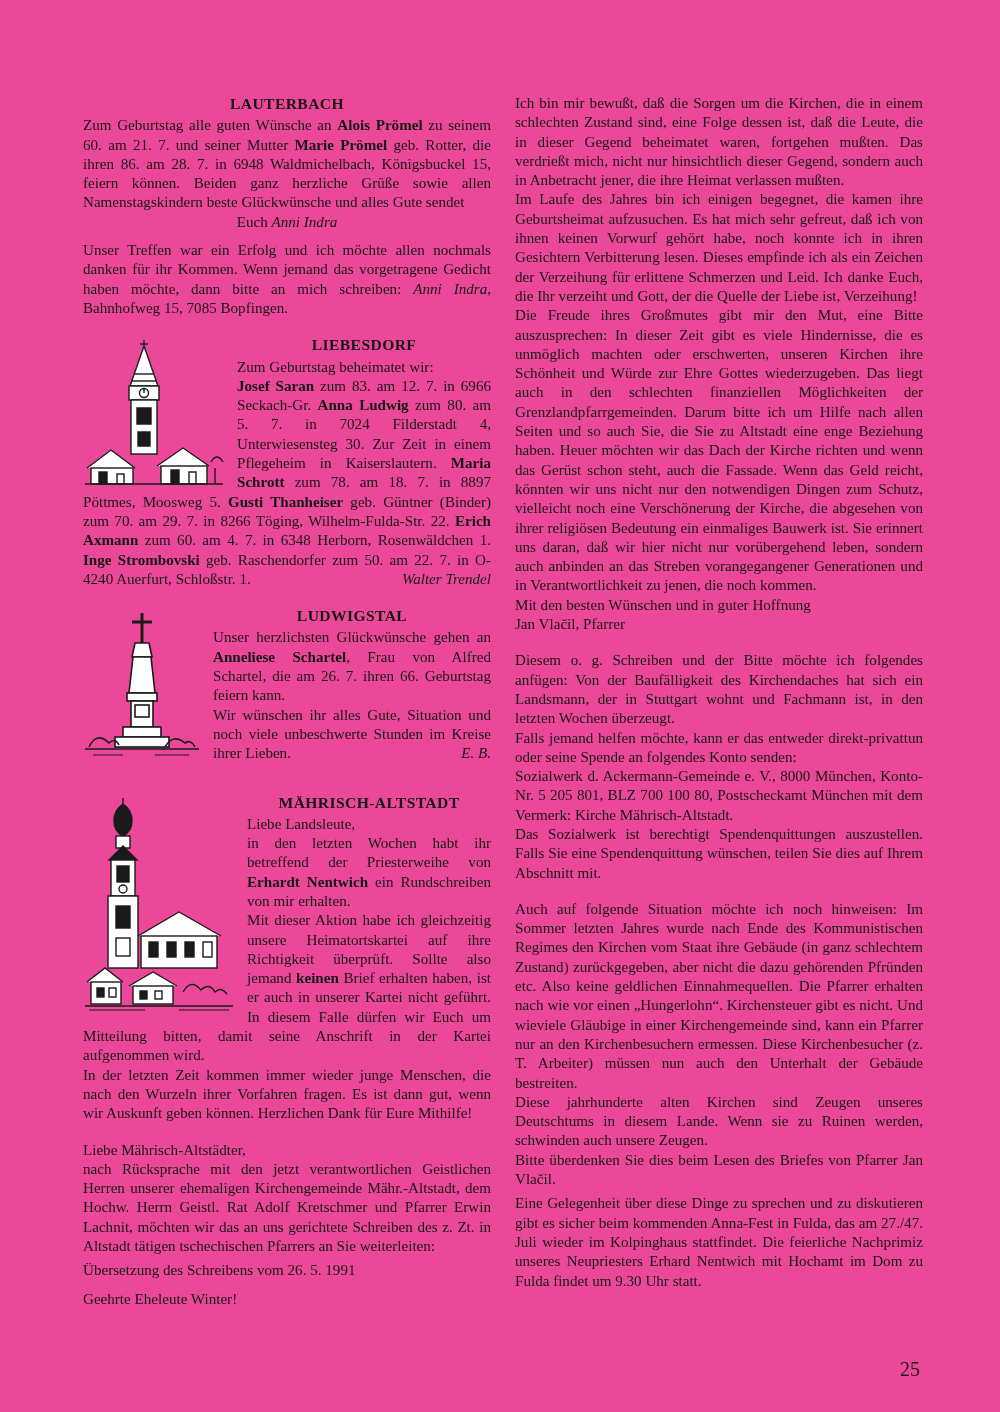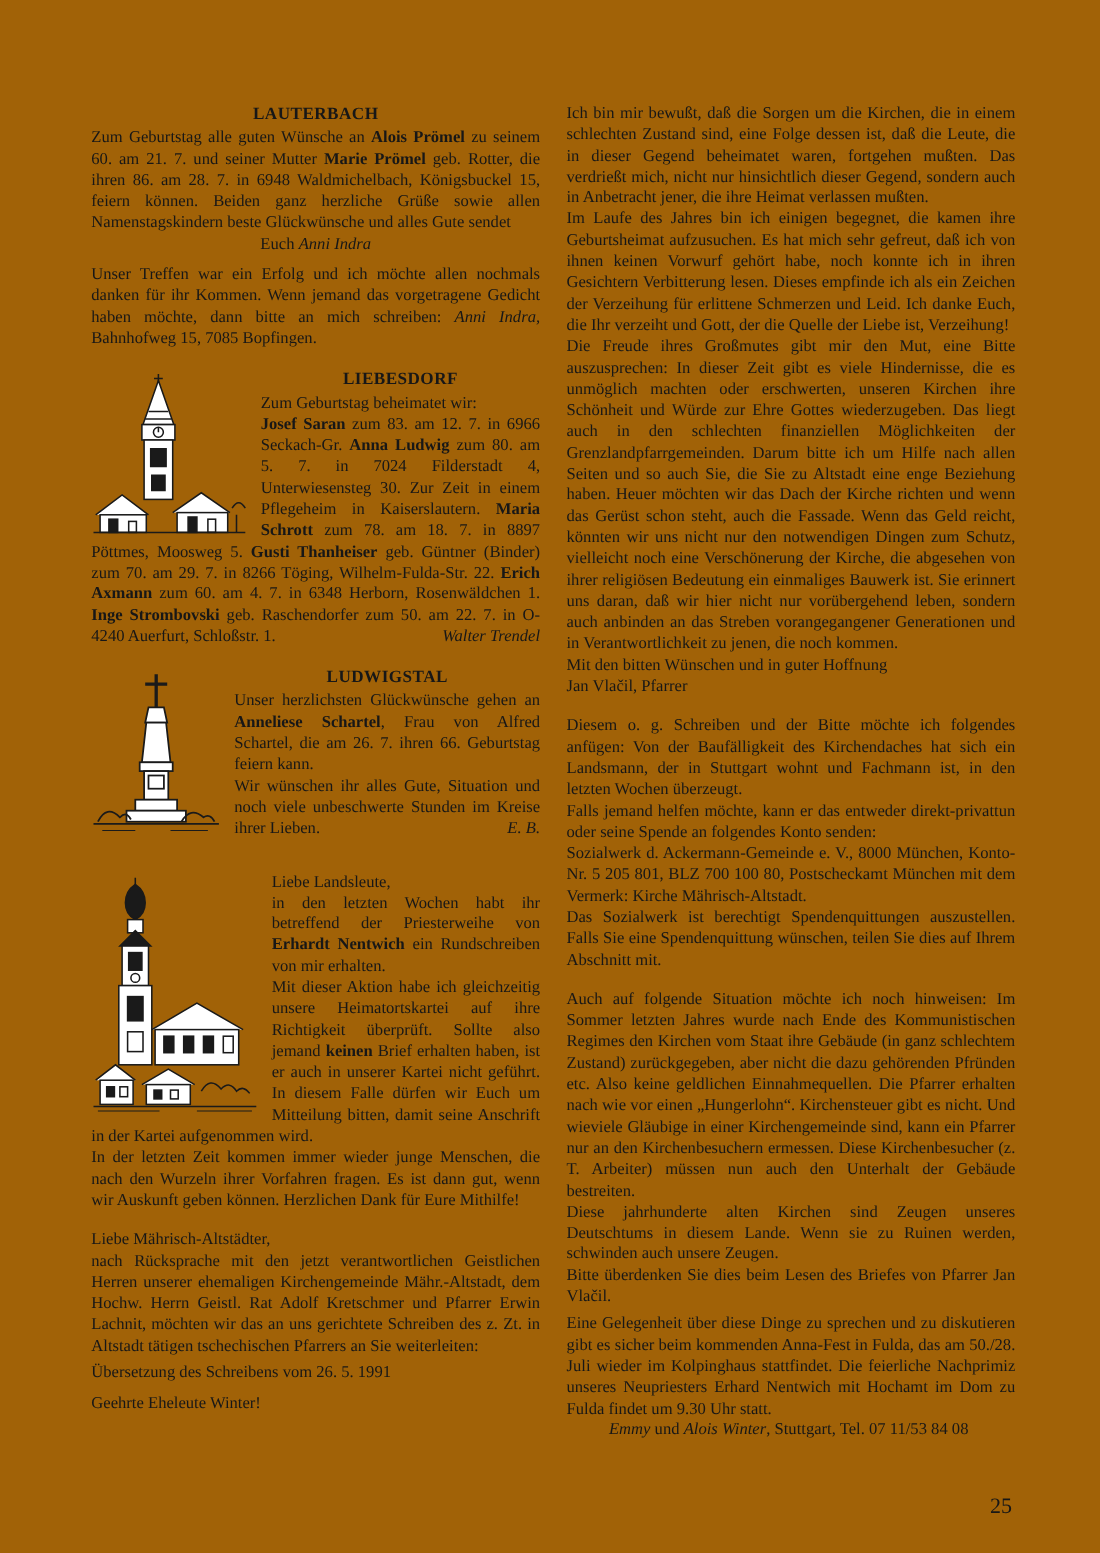--- a/index.html
+++ b/index.html
@@ -1,21 +1,21 @@
 <!DOCTYPE html>
 <html lang="de"><head>
 <meta charset="utf-8">
 <style>
   * { margin:0; padding:0; box-sizing:border-box; }
   html, body { background:#ffffff; }
   .page {
     position:relative;
     width:1000px; height:1412px;
     margin:0 auto;
-    background:#a16207;
+    background:#ec4899;
     color:#171717;
     font-family:"Liberation Serif", "DejaVu Serif", serif;
     overflow:hidden;
   }
   .columns {
     position:absolute; top:94px; left:83px;
     display:flex; gap:24px;
   }
   .col {
     width:408px;
@@ -147,20 +147,21 @@
             <rect x="26" y="192" width="7" height="9"></rect>
             <path d="M46 190 L70 176 L94 190" fill="#fff"></path>
             <rect x="50" y="190" width="40" height="18" fill="#fff"></rect>
             <rect x="57" y="195" width="7" height="8" fill="#1a1a1a"></rect>
             <rect x="72" y="195" width="7" height="8"></rect>
             <path d="M100 196 q8 -14 18 -2 q8 -8 14 2 q6 -6 12 2"></path>
             <line x1="2" y1="210" x2="150" y2="210"></line>
             <path d="M6 214 h56 M96 214 h50" stroke-width="1"></path>
           </g>
         </svg>
+        <h3 class="sec">MÄHRISCH-ALTSTADT</h3>
         <p>Liebe Landsleute,</p>
         <p>in den letzten Wochen habt ihr betreffend der Priesterweihe von <strong>Erhardt Nentwich</strong> ein Rundschreiben von mir erhalten.</p>
         <p>Mit dieser Aktion habe ich gleichzeitig unsere Heimatortskartei auf ihre Richtigkeit überprüft. Sollte also jemand <strong>keinen</strong> Brief erhalten haben, ist er auch in unserer Kartei nicht geführt. In diesem Falle dürfen wir Euch um Mitteilung bitten, damit seine Anschrift in der Kartei aufgenommen wird.</p>
         <p>In der letzten Zeit kommen immer wieder junge Menschen, die nach den Wurzeln ihrer Vorfahren fragen. Es ist dann gut, wenn wir Auskunft geben können. Herzlichen Dank für Eure Mithilfe!</p>
         <div class="gap-md"></div>
         <p>Liebe Mährisch-Altstädter,</p>
         <p>nach Rücksprache mit den jetzt verantwortlichen Geistlichen Herren unserer ehemaligen Kirchengemeinde Mähr.-Altstadt, dem Hochw. Herrn Geistl. Rat Adolf Kretschmer und Pfarrer Erwin Lachnit, möchten wir das an uns gerichtete Schreiben des z. Zt. in Altstadt tätigen tschechischen Pfarrers an Sie weiterleiten:</p>
         <div class="gap-xs"></div>
         <p>Übersetzung des Schreibens vom 26. 5. 1991</p>
         <div class="gap-sm"></div>
@@ -168,41 +169,40 @@
       </section>
 
     </div>
 
     <div class="col">
 
       <section>
         <p>Ich bin mir bewußt, daß die Sorgen um die Kirchen, die in einem schlechten Zustand sind, eine Folge dessen ist, daß die Leute, die in dieser Gegend beheimatet waren, fortgehen mußten. Das verdrießt mich, nicht nur hinsichtlich dieser Gegend, sondern auch in Anbetracht jener, die ihre Heimat verlassen mußten.</p>
         <p>Im Laufe des Jahres bin ich einigen begegnet, die kamen ihre Geburtsheimat aufzusuchen. Es hat mich sehr gefreut, daß ich von ihnen keinen Vorwurf gehört habe, noch konnte ich in ihren Gesichtern Verbitterung lesen. Dieses empfinde ich als ein Zeichen der Verzeihung für erlittene Schmerzen und Leid. Ich danke Euch, die Ihr verzeiht und Gott, der die Quelle der Liebe ist, Verzeihung!</p>
         <p>Die Freude ihres Großmutes gibt mir den Mut, eine Bitte auszusprechen: In dieser Zeit gibt es viele Hindernisse, die es unmöglich machten oder erschwerten, unseren Kirchen ihre Schönheit und Würde zur Ehre Gottes wiederzugeben. Das liegt auch in den schlechten finanziellen Möglichkeiten der Grenzlandpfarrgemeinden. Darum bitte ich um Hilfe nach allen Seiten und so auch Sie, die Sie zu Altstadt eine enge Beziehung haben. Heuer möchten wir das Dach der Kirche richten und wenn das Gerüst schon steht, auch die Fassade. Wenn das Geld reicht, könnten wir uns nicht nur den notwendigen Dingen zum Schutz, vielleicht noch eine Verschönerung der Kirche, die abgesehen von ihrer religiösen Bedeutung ein einmaliges Bauwerk ist. Sie erinnert uns daran, daß wir hier nicht nur vorübergehend leben, sondern auch anbinden an das Streben vorangegangener Generationen und in Verantwortlichkeit zu jenen, die noch kommen.</p>
-        <p>Mit den bitten Wünschen und in guter Hoffnung</p>
+        <p>Mit den besten Wünschen und in guter Hoffnung</p>
         <p>Jan Vlačil, Pfarrer</p>
       </section>
 
       <div class="gap-md"></div>
 
       <section>
         <p>Diesem o. g. Schreiben und der Bitte möchte ich folgendes anfügen: Von der Baufälligkeit des Kirchendaches hat sich ein Landsmann, der in Stuttgart wohnt und Fachmann ist, in den letzten Wochen überzeugt.</p>
         <p>Falls jemand helfen möchte, kann er das entweder direkt-privattun oder seine Spende an folgendes Konto senden:</p>
         <p>Sozialwerk d. Ackermann-Gemeinde e. V., 8000 München, Konto-Nr. 5 205 801, BLZ 700 100 80, Postscheckamt München mit dem Vermerk: Kirche Mährisch-Altstadt.</p>
         <p>Das Sozialwerk ist berechtigt Spendenquittungen auszustellen. Falls Sie eine Spendenquittung wünschen, teilen Sie dies auf Ihrem Abschnitt mit.</p>
       </section>
 
       <div class="gap-md"></div>
 
       <section>
         <p>Auch auf folgende Situation möchte ich noch hinweisen: Im Sommer letzten Jahres wurde nach Ende des Kommunistischen Regimes den Kirchen vom Staat ihre Gebäude (in ganz schlechtem Zustand) zurückgegeben, aber nicht die dazu gehörenden Pfründen etc. Also keine geldlichen Einnahmequellen. Die Pfarrer erhalten nach wie vor einen „Hungerlohn“. Kirchensteuer gibt es nicht. Und wieviele Gläubige in einer Kirchengemeinde sind, kann ein Pfarrer nur an den Kirchenbesuchern ermessen. Diese Kirchenbesucher (z. T. Arbeiter) müssen nun auch den Unterhalt der Gebäude bestreiten.</p>
         <p>Diese jahrhunderte alten Kirchen sind Zeugen unseres Deutschtums in diesem Lande. Wenn sie zu Ruinen werden, schwinden auch unsere Zeugen.</p>
         <p>Bitte überdenken Sie dies beim Lesen des Briefes von Pfarrer Jan Vlačil.</p>
         <div class="gap-xs"></div>
-        <p>Eine Gelegenheit über diese Dinge zu sprechen und zu diskutieren gibt es sicher beim kommenden Anna-Fest in Fulda, das am 50./28. Juli wieder im Kolpinghaus stattfindet. Die feierliche Nachprimiz unseres Neupriesters Erhard Nentwich mit Hochamt im Dom zu Fulda findet um 9.30 Uhr statt.</p>
-        <div class="sig-right" style="padding-right:4px;"><em>Emmy</em> und <em>Alois Winter</em>, Stuttgart, Tel. 07 11/53 84 08</div>
+        <p>Eine Gelegenheit über diese Dinge zu sprechen und zu diskutieren gibt es sicher beim kommenden Anna-Fest in Fulda, das am 27./47. Juli wieder im Kolpinghaus stattfindet. Die feierliche Nachprimiz unseres Neupriesters Erhard Nentwich mit Hochamt im Dom zu Fulda findet um 9.30 Uhr statt.</p>
       </section>
 
     </div>
   </div>
 
   <div class="page-number">25</div>
 </div>
 
 </body></html>

